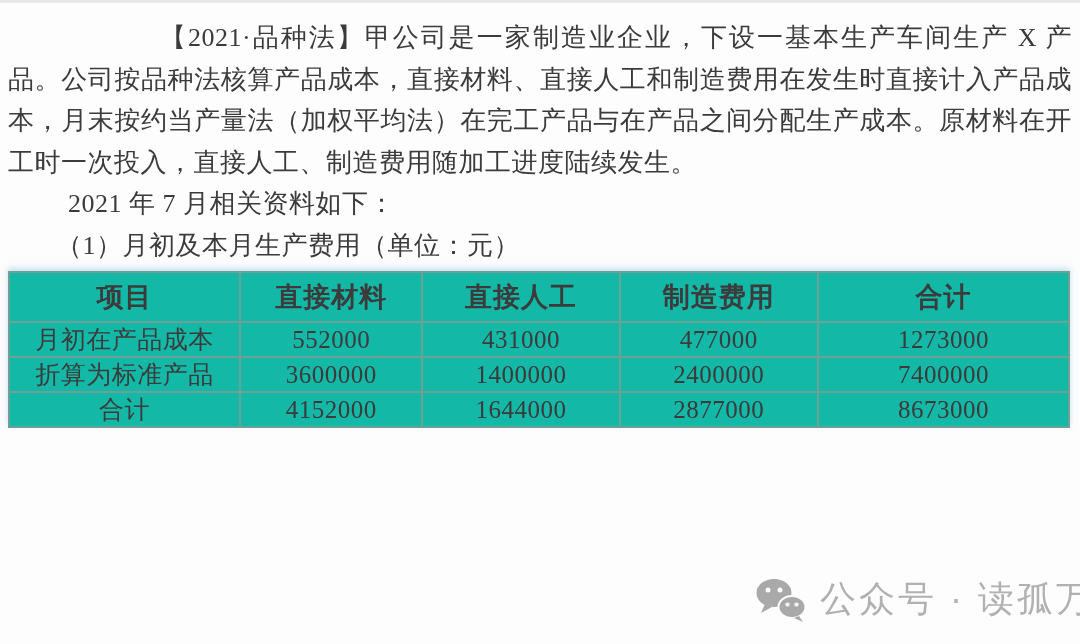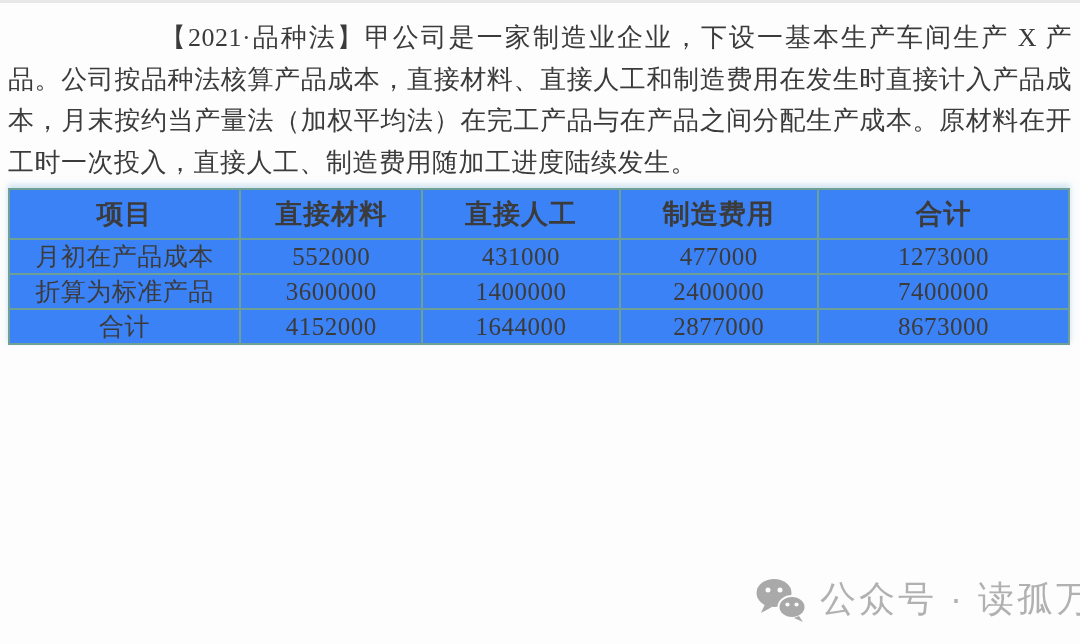--- a/index.html
+++ b/index.html
@@ -24,21 +24,21 @@
   .indent-big  { text-indent: 152px; }
   .indent-2    { text-indent: 54px; margin-top: 10px; }
   .indent-2b   { text-indent: 60px; text-align: left; }
   .indent-2c   { text-indent: 48px; text-align: left; }
   table.cost-table {
     width: 1062px;
     margin-top: 5px;
     border-collapse: collapse;
     table-layout: fixed;
     box-shadow: 0 -3px 6px rgba(150,195,225,0.5);
-    background: #3b82f6;
+    background: #14b8a6;
   }
   table.cost-table th, table.cost-table td {
     border: 2px solid #6fa096;
     text-align: center;
     vertical-align: middle;
     font-family: "Liberation Serif", "DejaVu Serif", serif;
   }
   table.cost-table th {
     height: 50px;
     font-size: 27px;
@@ -72,20 +72,22 @@
     font-family: "Liberation Sans", sans-serif;
     white-space: nowrap;
   }
 </style>
 </head>
 <body>
 
 <div class="page">
 
   <p class="para indent-big">【2021·品种法】甲公司是一家制造业企业，下设一基本生产车间生产 X 产品。公司按品种法核算产品成本，直接材料、直接人工和制造费用在发生时直接计入产品成本，月末按约当产量法（加权平均法）在完工产品与在产品之间分配生产成本。原材料在开工时一次投入，直接人工、制造费用随加工进度陆续发生。</p>
+  <p class="para indent-2b">2021 年 7 月相关资料如下：</p>
+  <p class="para indent-2c">（1）月初及本月生产费用（单位：元）</p>
 
   <table class="cost-table">
     <thead>
       <tr>
         <th class="c0">项目</th>
         <th class="c1">直接材料</th>
         <th class="c2">直接人工</th>
         <th class="c3">制造费用</th>
         <th class="c4">合计</th>
       </tr>

